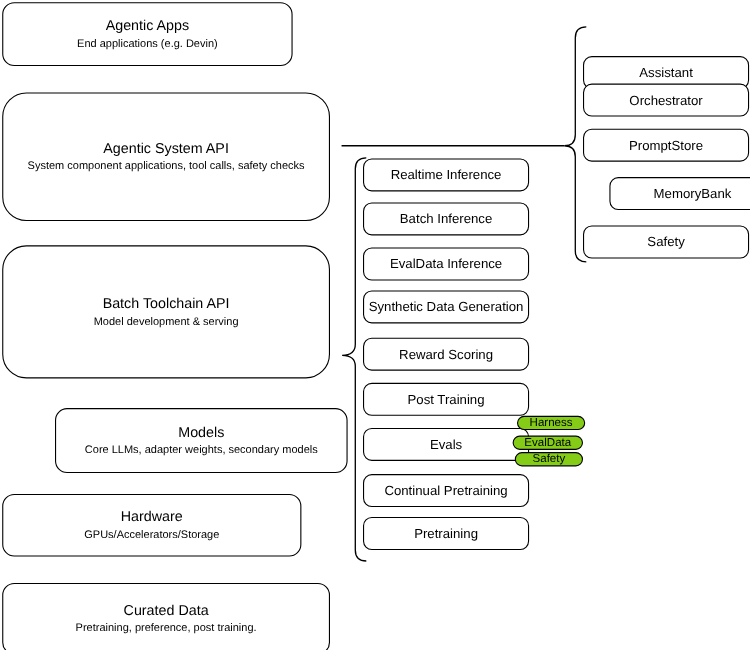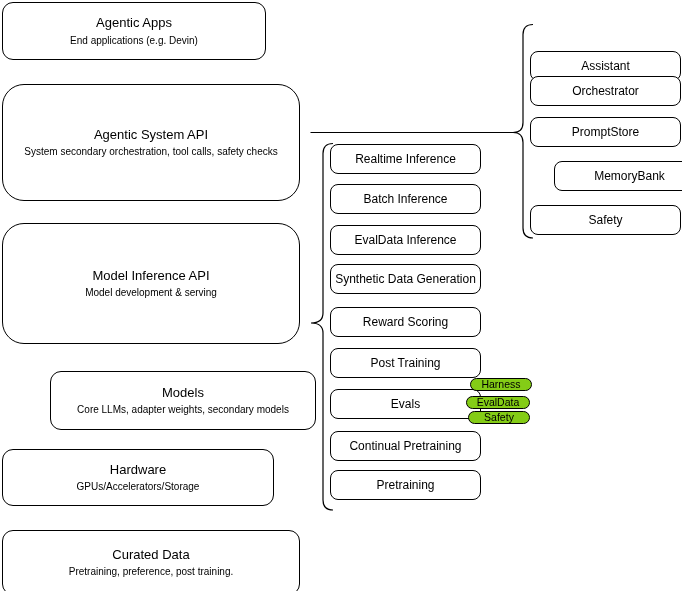--- a/index.html
+++ b/index.html
@@ -59,25 +59,25 @@
     <path d="M 533 24.5 Q 523 24.5 523 34.5 L 523 122.5 Q 523 132.5 513 132.5 Q 523 132.5 523 142.5 L 523 228 Q 523 238 533 238" stroke="#000000" stroke-width="1.2" fill="none"></path>
   </svg>
 
   <div class="box stack-box" style="left:2px;top:2px;width:264px;height:58px;">
     <div class="title">Agentic Apps</div>
     <div class="subtitle">End applications (e.g. Devin)</div>
   </div>
 
   <div class="box api-box" style="left:2px;top:84px;width:298px;height:117px;">
     <div class="title">Agentic System API</div>
-    <div class="subtitle">System secondary orchestration, tool calls, safety checks</div>
+    <div class="subtitle">System component applications, tool calls, safety checks</div>
   </div>
 
   <div class="box api-box" style="left:2px;top:223px;width:298px;height:121px;">
-    <div class="title">Model Inference API</div>
+    <div class="title">Batch Toolchain API</div>
     <div class="subtitle">Model development &amp; serving</div>
   </div>
 
   <div class="box stack-box" style="left:2px;top:371px;width:266px;height:59px;margin-left:48px;">
     <div class="title">Models</div>
     <div class="subtitle">Core LLMs, adapter weights, secondary models</div>
   </div>
 
   <div class="box stack-box" style="left:2px;top:449px;width:272px;height:57px;">
     <div class="title">Hardware</div>

